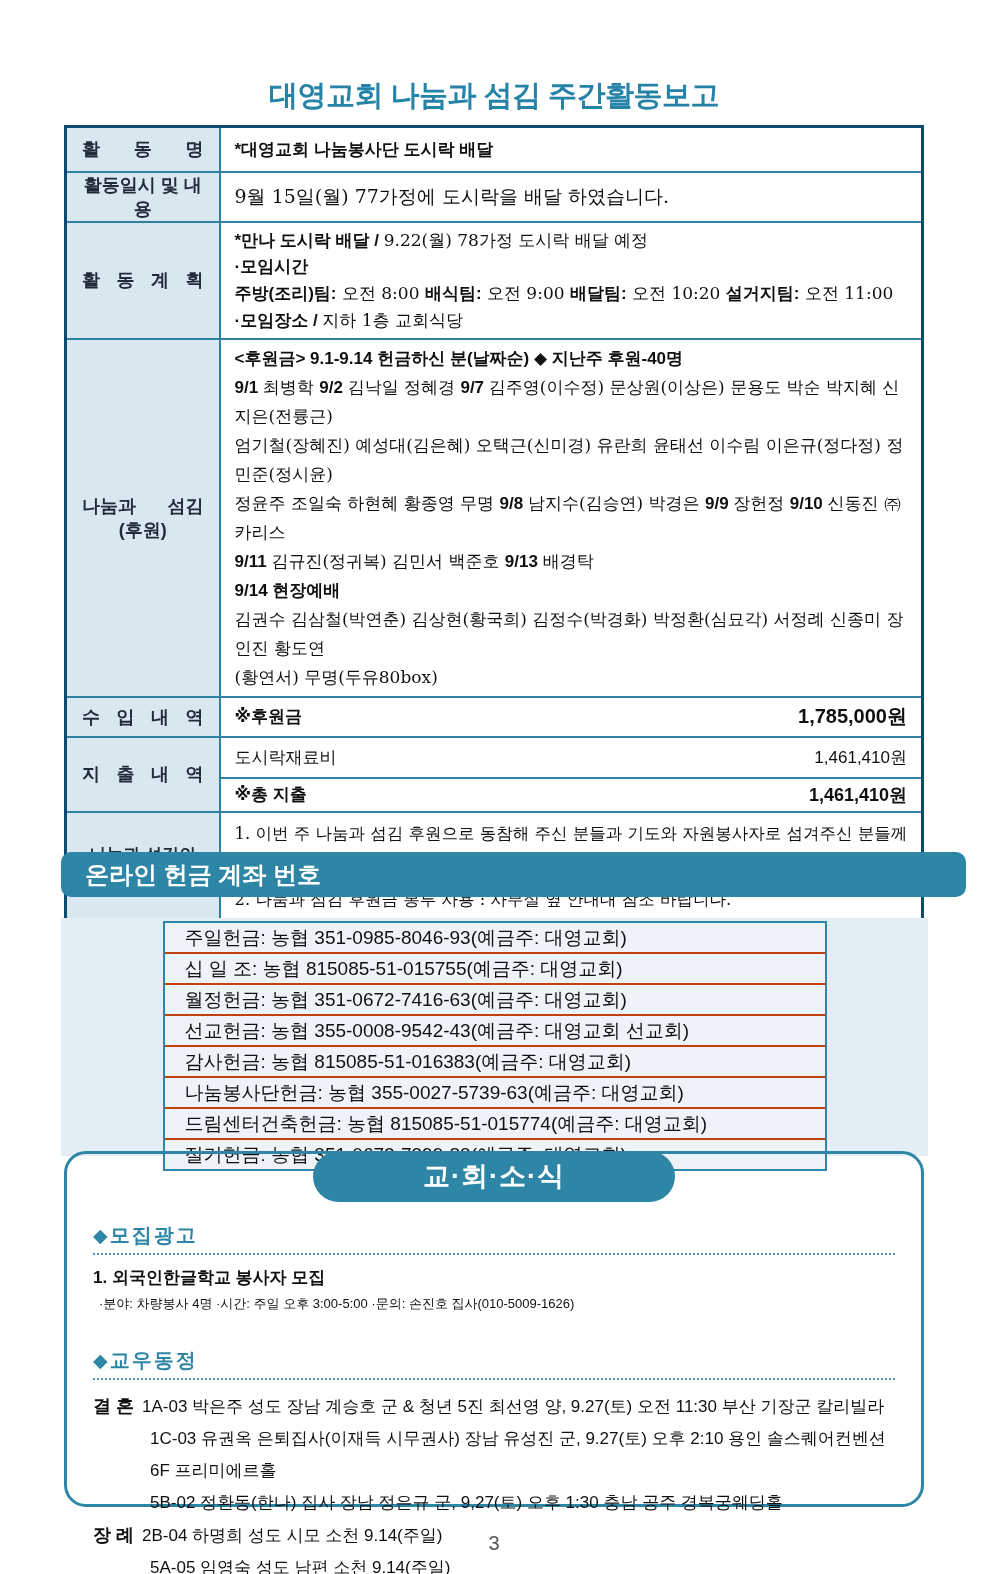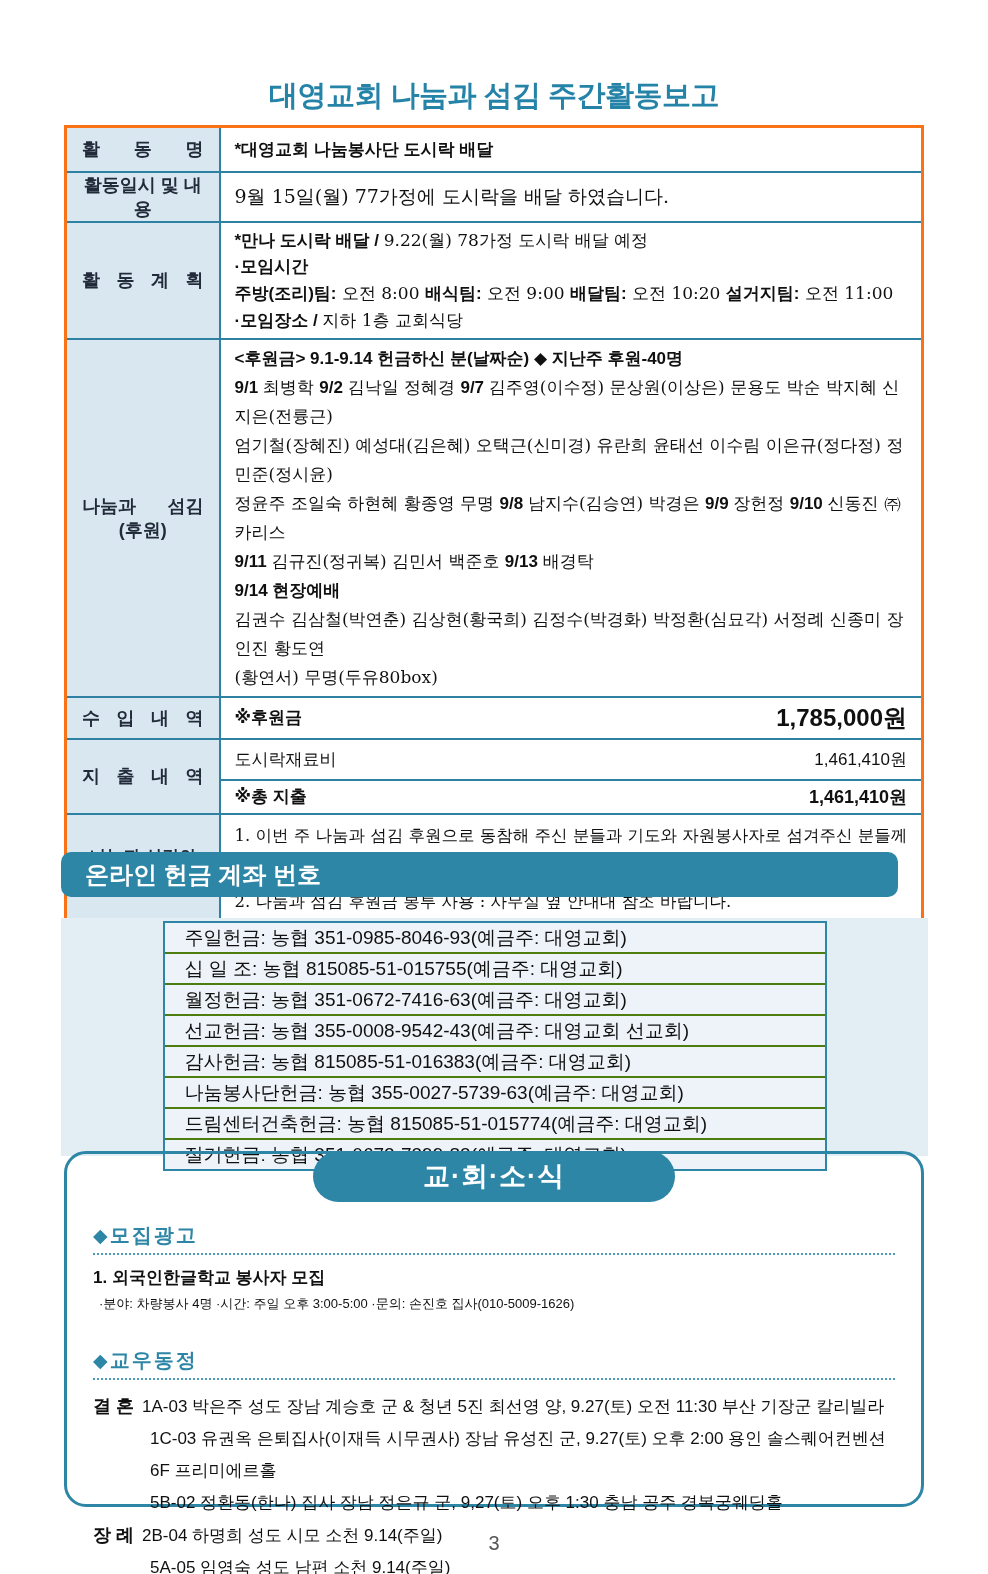--- a/index.html
+++ b/index.html
@@ -8,47 +8,47 @@
   .page { position:relative; width:988px; height:1574px; background:#fff; overflow:hidden; }
 
   
   .title { position:absolute; top:76px; left:0; width:100%; text-align:center;
            font-size:29px; font-weight:700; color:#2583a8; letter-spacing:-0.5px; }
 
   
   table.report { position:absolute; top:125px; left:64px; width:860px;
                  border-collapse:collapse; table-layout:fixed; }
   table.report td { border:2px solid #2e81a2; vertical-align:middle; }
-  table.report { border:3px solid #f97316; }
+  table.report { border:3px solid #0c4a6e; }
   td.lbl { width:154px; background:#d9e7f1; color:#222b3a; font-weight:700;
            font-size:18px; padding:0 15px; }
   .dist { text-align:justify; text-align-last:justify; display:block; width:100%; }
   .ctr  { text-align:center; display:block; width:100%; }
   td.ct { padding:4px 10px 4px 14px; font-size:17px; }
   .serif { font-family:"DejaVu Serif","Liberation Serif",serif; }
   .b  { font-weight:700; font-family:"Liberation Sans","DejaVu Sans",sans-serif; }
   .line { display:block; }
   .seg { font-family:"DejaVu Serif","Liberation Serif",serif; font-weight:400;margin-top:21px; }
   .seg.bold { font-family:"Liberation Sans","DejaVu Sans",sans-serif; font-weight:700; }
   .plan .line { line-height:26px; }
   .sharing .line { line-height:29px; font-size:17px; }
   .money { display:flex; justify-content:space-between; align-items:center; padding-right:4px; }
   .money .amt { text-align:right; }
   .notes .line { line-height:33px; font-size:16.5px; }
   .acct-line1 { font-size:17px; line-height:30px; }
   .acct-line2 { font-size:19px; line-height:32px; font-weight:700; }
 
   
-  .online-bar { position:absolute; top:852px; left:61px; width:837px; height:45px;
+  .online-bar { position:absolute; top:852px; left:61px; width:905px; height:45px;
                 background:#2e86a6; border-radius:10px; color:#fff; font-weight:700;
                 font-size:24px; line-height:45px; padding-left:24px; }
   .online-panel { position:absolute; top:899px; left:61px; width:867px; height:238px;
                   background:#e3edf4;margin-top:19px; }
   .acct-table { width:664px; margin:3px auto 0 auto; border:2px solid #2e86a6; }
-  .acct-row { border-top:2px solid #4d7c0f; background:#eef3f9; font-size:19px;
+  .acct-row { border-top:2px solid #c2410c; background:#eef3f9; font-size:19px;
               line-height:27px; padding:1px 6px 1px 20px; white-space:nowrap; }
   .acct-row:first-child { border-top:none; }
 
   
   .news-box { position:absolute; top:1151px; left:64px; width:860px; height:356px;
               border:3px solid #2e86a6; border-radius:22px; }
   .news-pill { position:absolute; top:-3px; left:50%; transform:translateX(-50%);
                width:362px; height:51px; background:#2e86a6; border-radius:26px;
                color:#fff; font-size:27px; font-weight:700; text-align:center;
                line-height:51px; letter-spacing:1px; }
@@ -118,21 +118,21 @@
         </td>
       </tr>
 
       <tr style="height:40px;">
         <td class="lbl">
             <span class="dist">수 입 내 역</span>
           </td>
         <td class="ct">
           <span class="money">
             <span class="b">※후원금</span>
-            <span class="b amt" style="font-size:24px;">1,785,000원</span>
+            <span class="b amt" style="font-size:20px;">1,785,000원</span>
           </span>
         </td>
       </tr>
 
       <tr style="height:41px;">
         <td class="lbl" rowspan="2">
             <span class="dist">지 출 내 역</span>
           </td>
         <td class="ct">
           <span class="money">
@@ -203,21 +203,21 @@
       <div class="gap1"></div>
 
       <div class="news-head">
         <span class="dia">◆</span><span>교우동정</span>
       </div>
       <div class="dotline"></div>
 
       <div class="news-line first">
         <span class="nlbl">결 혼</span><span>1A-03 박은주 성도 장남 계승호 군 &amp; 청년 5진 최선영 양, 9.27(토) 오전 11:30  부산 기장군 칼리빌라</span>
       </div>
-      <div class="news-line">1C-03 유권옥 은퇴집사(이재득 시무권사) 장남 유성진 군, 9.27(토) 오후 2:00 용인 솔스퀘어컨벤션 6F 프리미에르홀</div>
+      <div class="news-line">1C-03 유권옥 은퇴집사(이재득 시무권사) 장남 유성진 군, 9.27(토) 오후 2:10 용인 솔스퀘어컨벤션 6F 프리미에르홀</div>
       <div class="news-line">5B-02 정환동(한나) 집사 장남 정은규 군, 9,27(토) 오후 1:30 충남 공주 경복궁웨딩홀</div>
 
       <div class="news-line first">
         <span class="nlbl">장 례</span><span>2B-04 하명희 성도 시모 소천 9.14(주일)</span>
       </div>
       <div class="news-line">5A-05 임영숙 성도 남편 소천 9.14(주일)</div>
 
     </div>
   </div>
 

